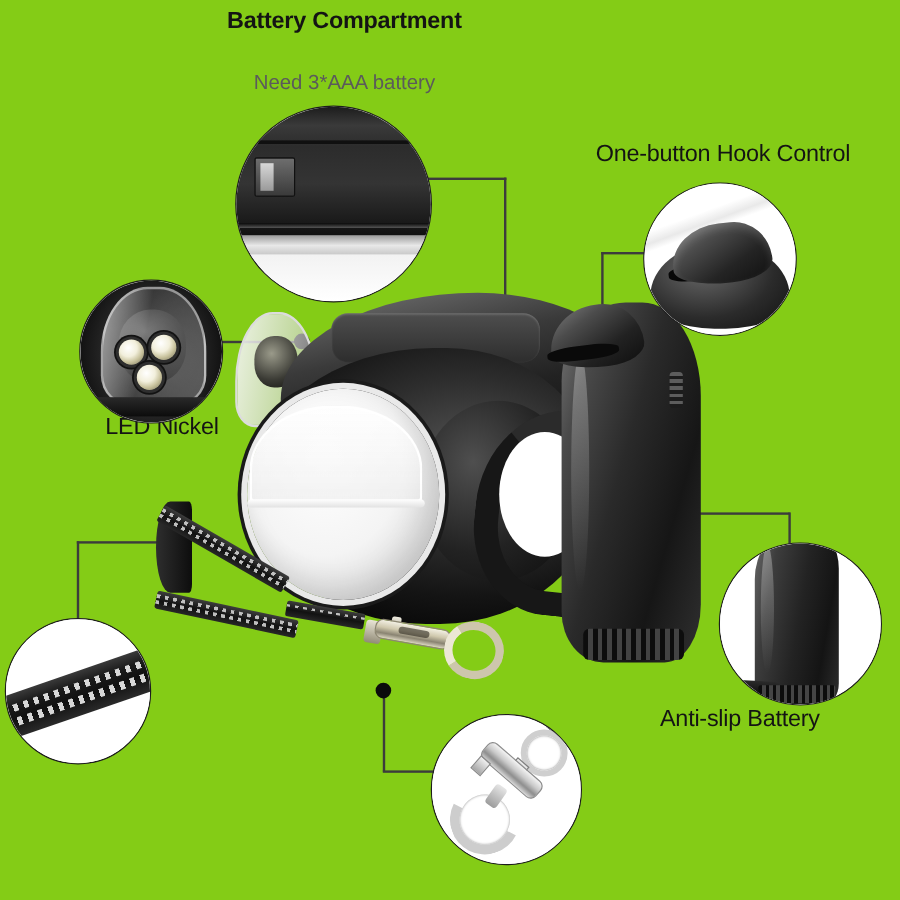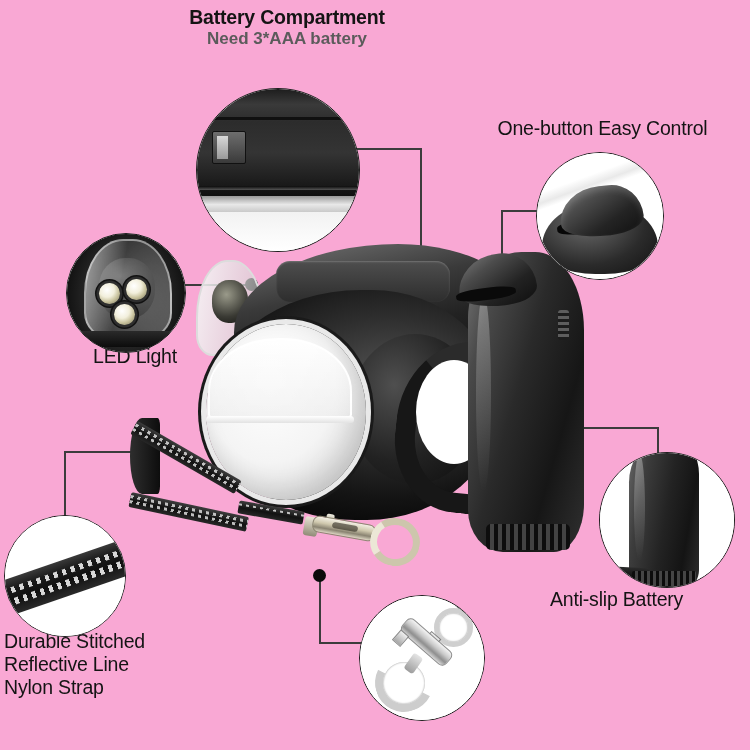--- a/index.html
+++ b/index.html
@@ -1,23 +1,23 @@
 <!DOCTYPE html>
 <html><head>
 <meta charset="utf-8">
 <style>
   html,body{margin:0;padding:0;background:#ffffff;}
   body{width:750px;height:750px;font-family:"Liberation Sans",sans-serif;color:#111;overflow:hidden;}
-  #stage{position:relative;width:750px;height:750px;background:#f9a8d4;}
+  #stage{position:relative;width:750px;height:750px;background:#84cc16;}
 
   
   .label{position:absolute;text-align:center;line-height:1.18;}
   .label .ttl{font-size:19.5px;font-weight:700;color:#141414;letter-spacing:-.2px;white-space:nowrap;}
   .label .ttl.w{font-weight:400;}
-  .label .sub{font-size:17px;font-weight:700;color:#5b5b5b;white-space:nowrap;}
+  .label .sub{font-size:17px;font-weight:400;color:#5b5b5b;white-space:nowrap;margin-top:30px;}
   .label.multi .ttl{white-space:nowrap;}
 
   #lbl-battery{left:122px;top:6px;width:330px;}
   #lbl-onebtn{left:470px;top:117px;width:265px;}
   #lbl-led{left:60px;top:345px;width:150px;}
   #lbl-strap{left:4px;top:630px;width:230px;text-align:left;}
   #lbl-hook{left:265px;top:710px;width:320px;}
   #lbl-handle{left:550px;top:588px;width:200px;text-align:left;}
 
   
@@ -190,32 +190,27 @@
 <body>
 
 <div id="stage">
 
   <div class="label multi" id="lbl-battery">
     <div class="ttl">Battery Compartment</div>
     <div class="sub">Need 3*AAA battery</div>
   </div>
 
   <div class="label" id="lbl-onebtn">
-    <div class="ttl w">One-button Easy Control</div>
+    <div class="ttl w">One-button Hook Control</div>
   </div>
 
   <div class="label" id="lbl-led">
-    <div class="ttl w">LED Light</div>
-  </div>
-
-  <div class="label multi" id="lbl-strap">
-    <div class="ttl w">Durable Stitched</div>
-    <div class="ttl w">Reflective Line</div>
-    <div class="ttl w">Nylon Strap</div>
-  </div>
+    <div class="ttl w">LED Nickel</div>
+  </div>
+
 
 
   <div class="label multi" id="lbl-handle">
     <div class="ttl w">Anti-slip Battery</div>
   </div>
 
   <div class="ln h" style="left:352px;top:148px;width:70px;"></div>
   <div class="ln v" style="left:420px;top:148px;height:106px;"></div>
   <div class="dot" style="left:414px;top:247px;"></div>
 

